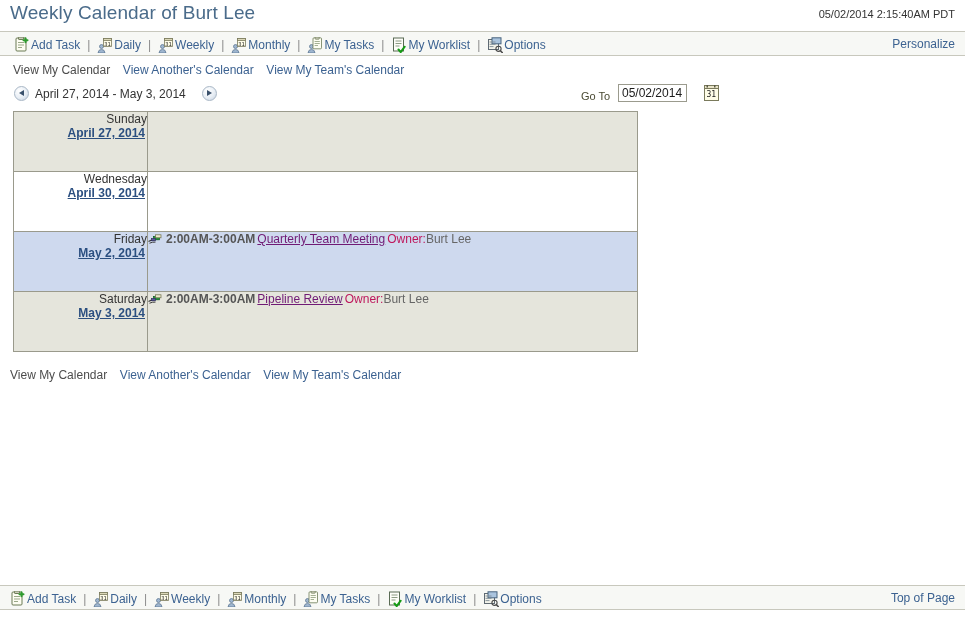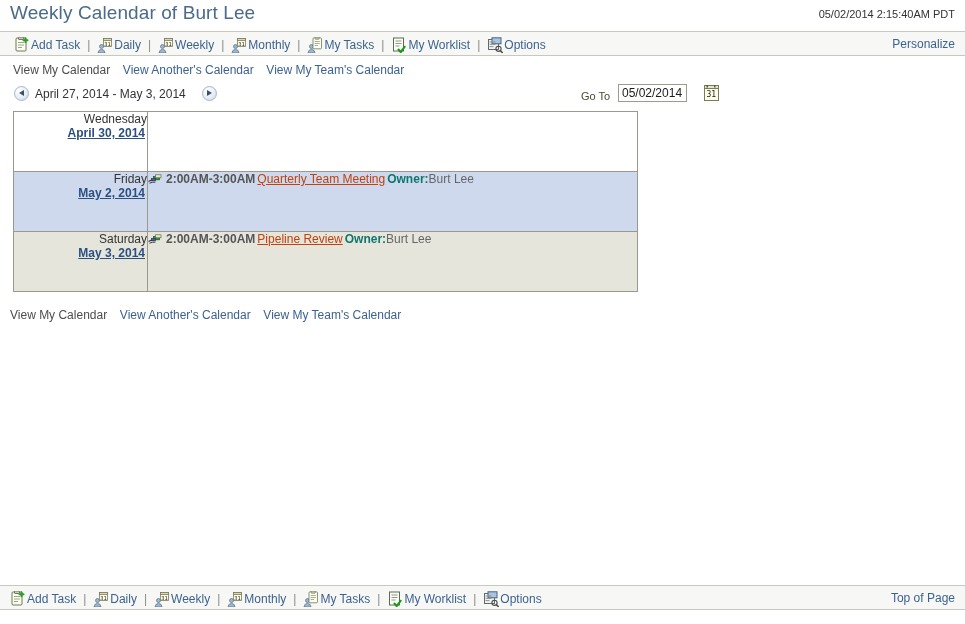--- a/index.html
+++ b/index.html
@@ -222,29 +222,29 @@
     white-space: nowrap;
     line-height: 15px;
     font-size: 12px;
   }
   .evt-time {
     font-weight: bold;
     color: #555555;
     padding-left: 2px;
   }
   .evt-title {
-    color: #c2410c;
+    color: #701a75;
     text-decoration: underline;
     font-weight: normal;
     cursor: pointer;
     padding: 0 2px;
   }
   .evt-owner-lbl {
-    font-weight: bold;
-    color: #0f766e;
+    font-weight: normal;
+    color: #be185d;
   }
   .evt-owner {
     color: #666666;
   }
   .evt-icon { margin-right: 2px; }
 
   
   .footer-links { margin-top: 9px; }
   .footer-toolbar { position: absolute; left: 0; right: 0; bottom: 14px; }
 </style>
@@ -367,20 +367,27 @@
       <rect x="2.5" y="-0.5" width="1.5" height="3" fill="#5a5a46"></rect>
       <rect x="10" y="-0.5" width="1.5" height="3" fill="#5a5a46"></rect>
       <text x="7.3" y="12" font-family="DejaVu Sans Mono, monospace" font-size="8" text-anchor="middle" fill="#1a1a1a">31</text>
     </svg>
   </span>
 </div>
 
 <div class="calwrap">
   <table class="cal">
     <tbody id="cal-body">
+        <tr class="weekend">
+          <td class="daycell">
+            <div class="dayname">Sunday</div>
+            <div><span class="daydate">April 27, 2014</span></div>
+          </td>
+          <td class="evtcell"></td>
+        </tr>
         <tr class="weekday">
           <td class="daycell">
             <div class="dayname">Wednesday</div>
             <div><span class="daydate">April 30, 2014</span></div>
           </td>
           <td class="evtcell"></td>
         </tr>
         <tr class="today">
           <td class="daycell">
             <div class="dayname">Friday</div>

